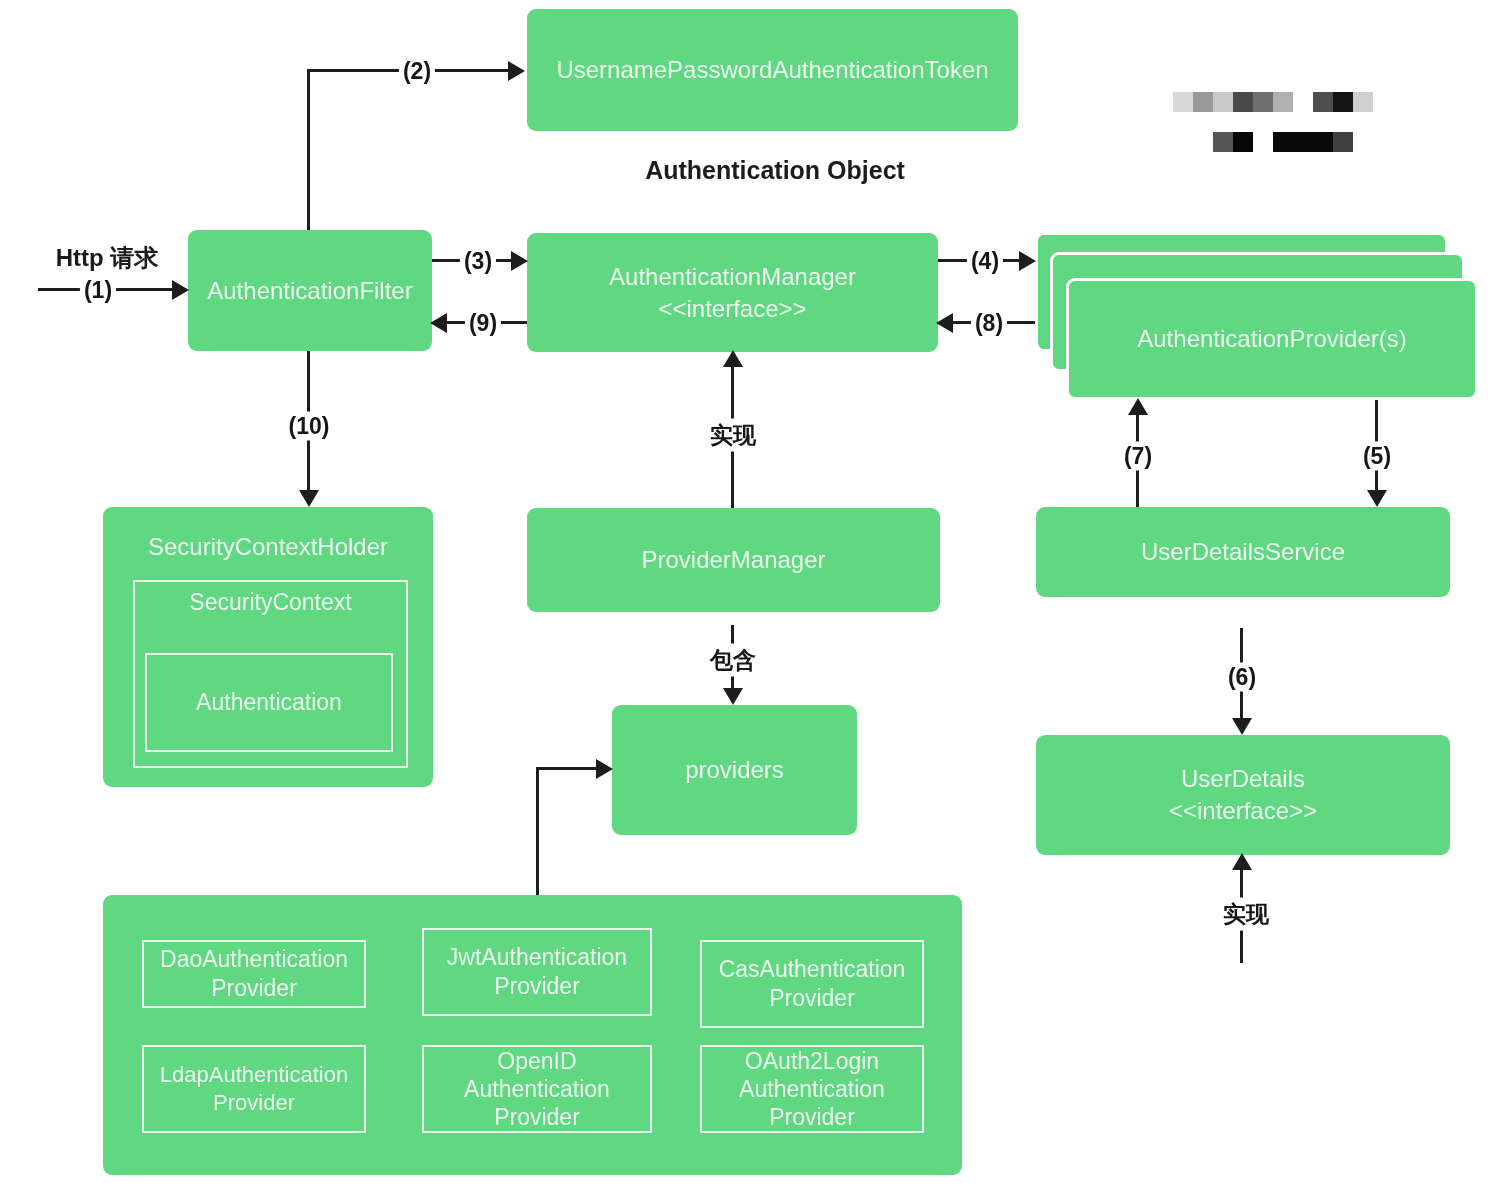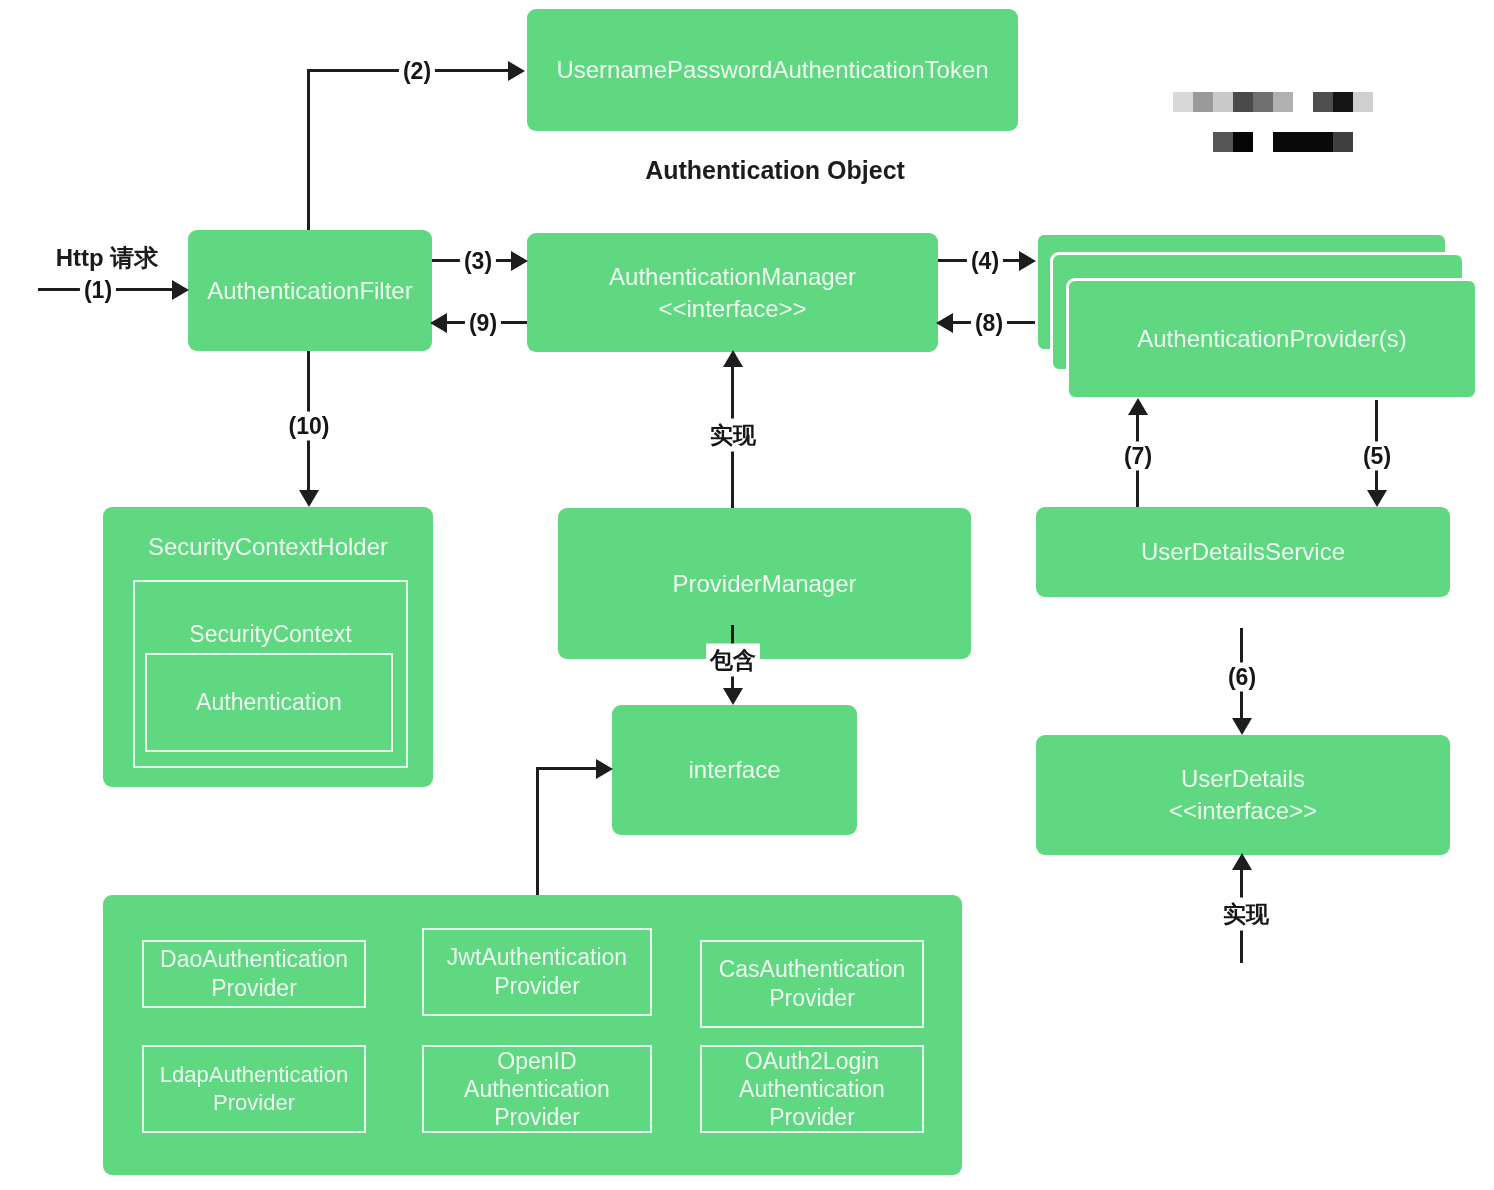--- a/index.html
+++ b/index.html
@@ -12,21 +12,21 @@
     display:flex;align-items:center;justify-content:center;text-align:center;
     font-size:24px;line-height:1.32;white-space:pre-line;box-sizing:border-box;border-radius:9px;
   }
   .box.top-label{align-items:flex-start;padding-top:24px;}
   .box.stacked{border:3px solid #ffffff;}
   .outline{
     position:absolute;background:transparent;border:2px solid rgba(255,255,255,0.85);
     color:#edfbf1;display:flex;align-items:center;justify-content:center;text-align:center;
     font-size:23px;line-height:1.28;white-space:pre-line;box-sizing:border-box;
   }
-  .outline.top-label{align-items:flex-start;padding-top:38px;}
+  .outline.top-label{align-items:flex-start;padding-top:6px;}
   .hl{position:absolute;height:3px;background:#1d1d1d;}
   .vl{position:absolute;width:3px;background:#1d1d1d;}
   .ah{position:absolute;width:0;height:0;border-style:solid;}
   .ah.right{border-width:10px 0 10px 17px;border-color:transparent transparent transparent #1d1d1d;}
   .ah.left{border-width:10px 17px 10px 0;border-color:transparent #1d1d1d transparent transparent;}
   .ah.up{border-width:0 10px 17px 10px;border-color:transparent transparent #1d1d1d transparent;}
   .ah.down{border-width:17px 10px 0 10px;border-color:#1d1d1d transparent transparent transparent;}
   .elabel{
     position:absolute;transform:translate(-50%,-50%);background:#ffffff;
     color:#161616;font-size:23px;font-weight:700;padding:1px 4px;white-space:nowrap;
@@ -81,23 +81,23 @@
 &lt;&lt;interface&gt;&gt;</div>
 
   <div class="box stacked" style="left:1035px;top:232px;width:413px;height:120px"></div>
   <div class="box stacked" style="left:1050px;top:252px;width:415px;height:120px"></div>
   <div class="box stacked" style="left:1066px;top:278px;width:412px;height:122px">AuthenticationProvider(s)</div>
 
   <div class="box top-label" style="left:103px;top:507px;width:330px;height:280px">SecurityContextHolder</div>
   <div class="outline top-label" style="left:133px;top:580px;width:275px;height:188px">SecurityContext</div>
   <div class="outline" style="left:145px;top:653px;width:248px;height:99px">Authentication</div>
 
-  <div class="box" style="left:558px;top:508px;width:413px;height:151px">ProviderManager</div>
+  <div class="box" style="left:527px;top:508px;width:413px;height:104px">ProviderManager</div>
 
-  <div class="box" style="left:612px;top:705px;width:245px;height:130px">interface</div>
+  <div class="box" style="left:612px;top:705px;width:245px;height:130px">providers</div>
 
   <div class="box" style="left:1036px;top:507px;width:414px;height:90px">UserDetailsService</div>
 
   <div class="box" style="left:1036px;top:735px;width:414px;height:120px">UserDetails
 &lt;&lt;interface&gt;&gt;</div>
 
 
   <div class="box" style="left:103px;top:895px;width:859px;height:280px"></div>
   <div class="outline" style="left:142px;top:940px;width:224px;height:68px">DaoAuthentication
 Provider</div>

